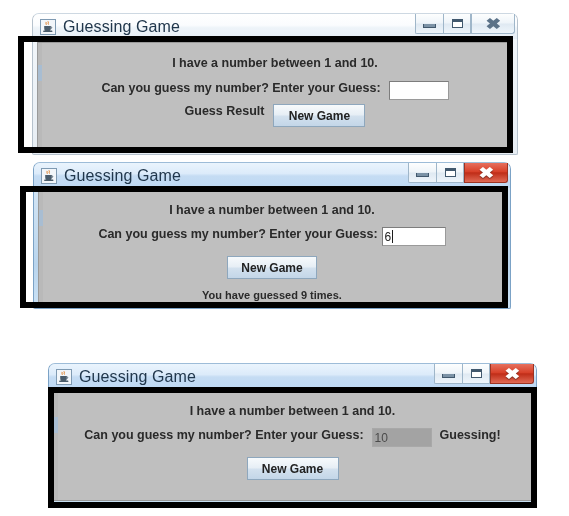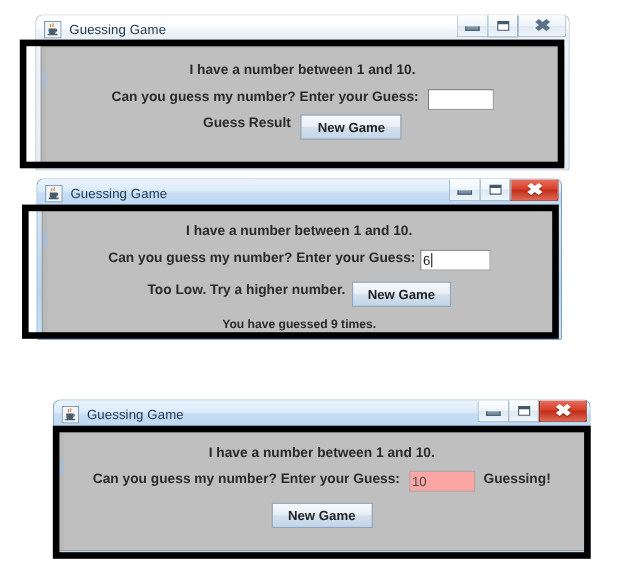--- a/index.html
+++ b/index.html
@@ -56,21 +56,21 @@
   }
 
   .title-icon {
     width: 16px; height: 16px;
     margin-left: 7px;
     flex: 0 0 auto;
     display: block;
   }
   .title-text {
     margin-left: 7px;
-    font-size: 12px;
+    font-size: 16px;
     color: #21374c;
     letter-spacing: 0.1px;
     white-space: nowrap;
   }
 
   .win-buttons {
     position: absolute;
     top: 0px;
     right: 2px;
     display: flex;
@@ -176,21 +176,21 @@
     background: #ffffff;
     display: flex;
     align-items: center;
     padding: 0 2px;
     font-family: "Liberation Sans", sans-serif;
     font-size: 12px;
     color: #1c1c1c;
     position: relative;
   }
   .tfield.disabled {
-    background: #fca5a5;
+    background: #a3a3a3;
     color: #4a4a4a;
     border-color: #a8a8a8;
   }
   .caret {
     display: inline-block;
     width: 1px;
     height: 13px;
     background: #1c1c1c;
     margin-left: 1px;
   }
@@ -322,21 +322,20 @@
         <span class="lbl">I have a number between 1 and 10.</span>
       </div>
       <div class="row" style="margin-top:10px; gap:4px;">
         <span class="lbl">Can you guess my number? Enter your Guess:</span>
         <span class="tfield" style="width:64px;">
           <span>6</span>
           <i class="caret"></i>
         </span>
       </div>
       <div class="row" style="margin-top:10px; gap:6px;">
-        <span class="lbl">Too Low. Try a higher number.</span>
         <span class="btn" style="width:90px;">
           <span>New Game</span>
         </span>
       </div>
       <div class="row" style="margin-top:10px;">
         <span class="lbl small">You have guessed 9 times.</span>
       </div>
     </div>
   </div>
 </div>

